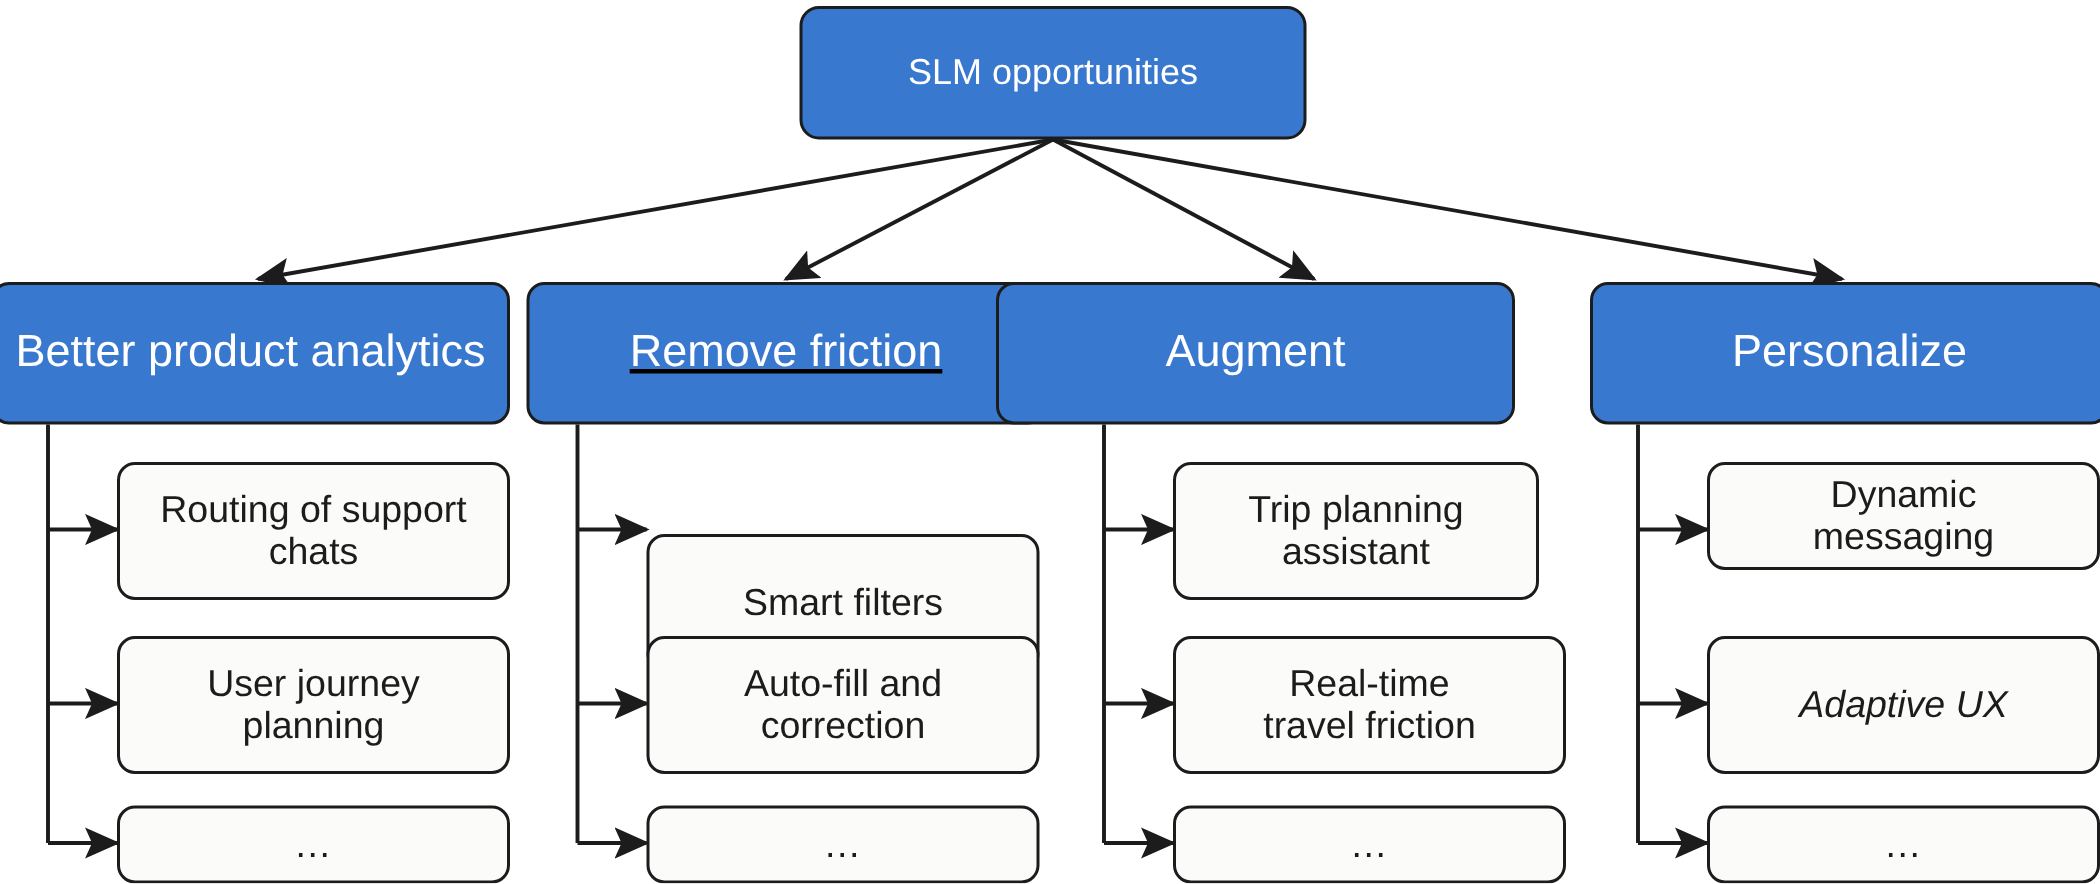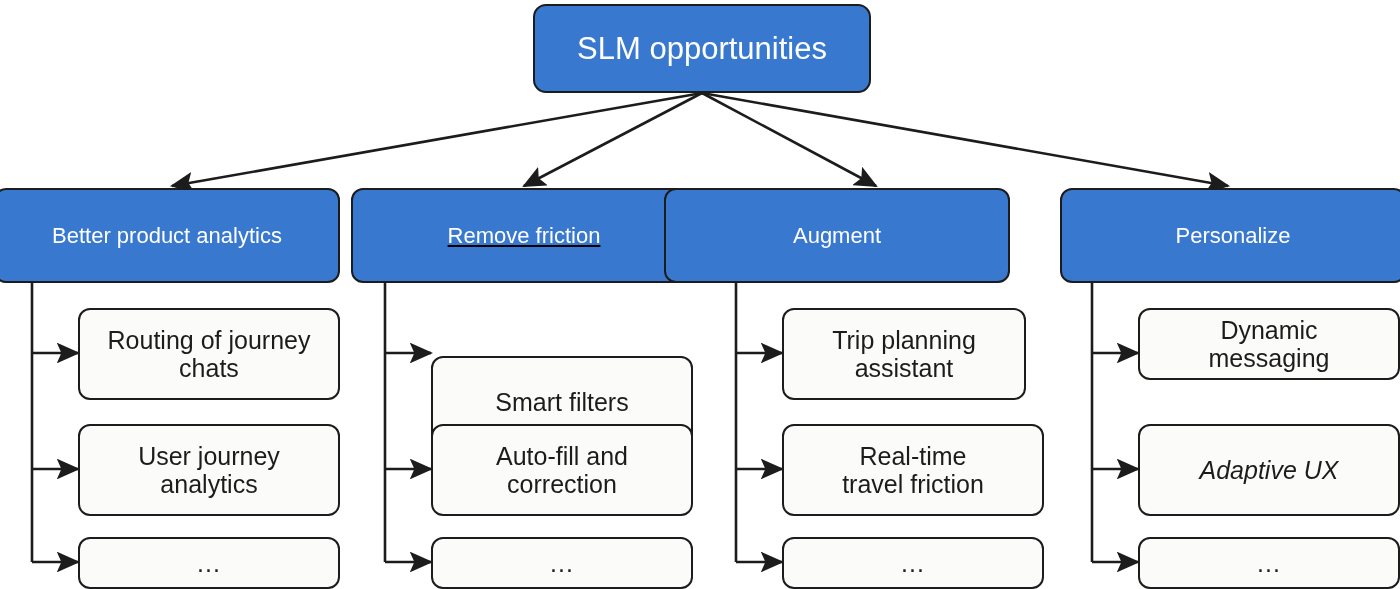--- a/index.html
+++ b/index.html
@@ -38,28 +38,28 @@
     display: block;
     line-height: 1.14;
     white-space: pre-line;
   }
   .node.root {
     background: #3878cf;
     border-radius: 13px;
   }
   .node.root .node-label {
     color: #ffffff;
-    font-size: 31px;
+    font-size: 24px;
   }
   .node.category {
     background: #3878cf;
   }
   .node.category .node-label {
     color: #ffffff;
-    font-size: 22px;
+    font-size: 30px;
   }
   .node.leaf {
     background: #fbfbf9;
   }
   .node.leaf .node-label {
     color: #1c1c1c;
     font-size: 25px;
   }
   .node.leaf.ellipsis .node-label {
     font-size: 25px;
@@ -102,26 +102,26 @@
   </svg>
 
   <div id="node-layer">
       <div class="node root" style="left: 533px; top: 4px; width: 338px; height: 89px;">
         <span class="node-label">SLM opportunities</span>
       </div>
       <div class="node category" style="left: -6px; top: 188px; width: 346px; height: 95px;">
         <span class="node-label">Better product analytics</span>
       </div>
       <div class="node leaf" style="left: 78px; top: 308px; width: 262px; height: 92px;">
-        <span class="node-label">Routing of journey
+        <span class="node-label">Routing of support
 chats</span>
       </div>
       <div class="node leaf" style="left: 78px; top: 424px; width: 262px; height: 92px;">
         <span class="node-label">User journey
-analytics</span>
+planning</span>
       </div>
       <div class="node leaf ellipsis" style="left: 78px; top: 537px; width: 262px; height: 52px;">
         <span class="node-label">...</span>
       </div>
       <div class="node category" style="left: 351px; top: 188px; width: 346px; height: 95px; text-decoration: underline;">
         <span class="node-label">Remove friction</span>
       </div>
       <div class="node leaf" style="left: 431px; top: 308px; width: 262px; height: 92px; margin-top: 48px;">
         <span class="node-label">Smart filters</span>
       </div>

